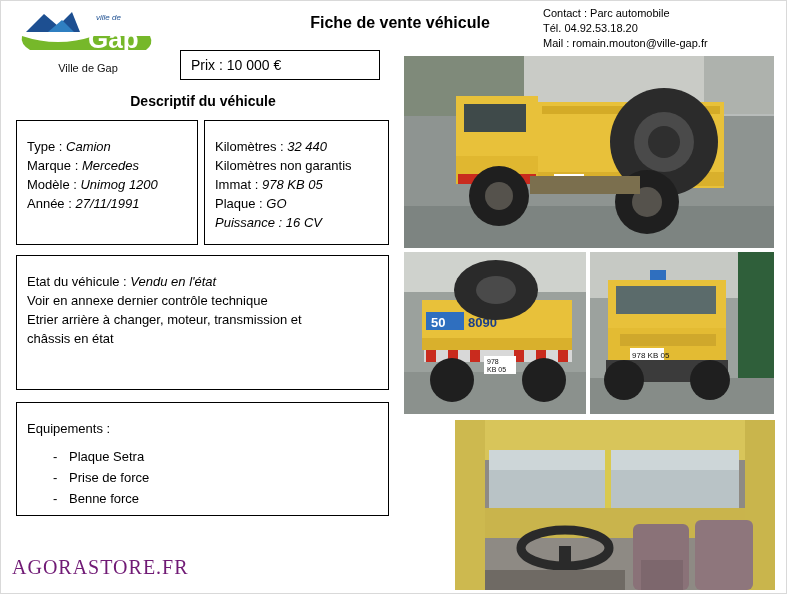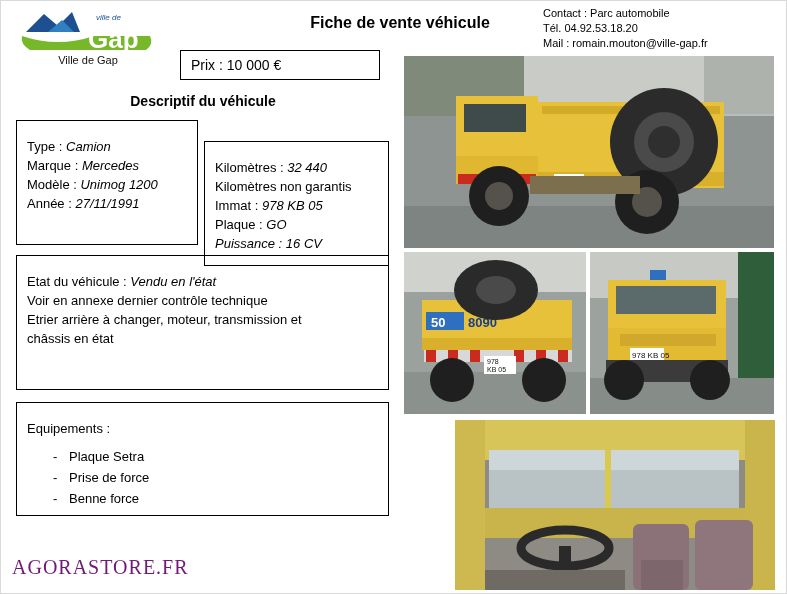--- a/index.html
+++ b/index.html
@@ -27,21 +27,21 @@
     left: 18px;
     top: 6px;
     width: 140px;
     text-align: center;
   }
   .logo-svg {
     display: block;
   }
   .logo-caption {
     font-size: 11px;
-    margin-top: 0;
+    margin-top: 8px;
     color: #111;
   }
   .doc-title {
     position: absolute;
     left: 240px;
     top: 14px;
     width: 320px;
     text-align: center;
     font-size: 16px;
     font-weight: bold;
@@ -95,21 +95,20 @@
     left: 16px;
     top: 120px;
     width: 182px;
     height: 125px;
   }
   #box-right {
     left: 204px;
     top: 120px;
     width: 185px;
     height: 125px;
-    margin-top: 21px;
   }
   #box-etat {
     left: 16px;
     top: 255px;
     width: 373px;
     height: 135px;
   }
   #box-equip {
     left: 16px;
     top: 402px;

